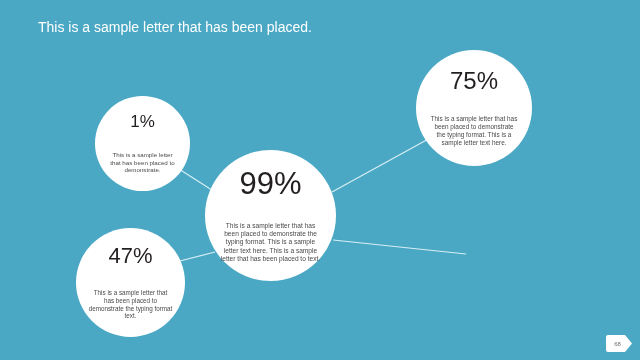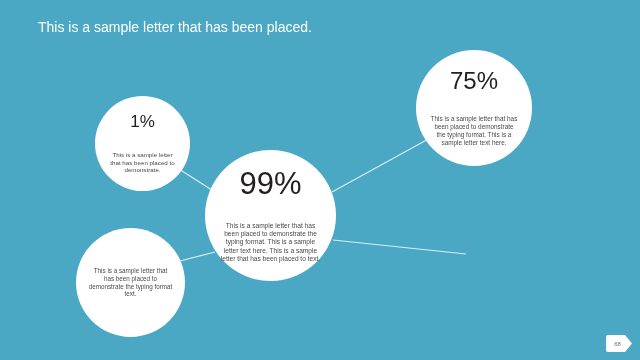--- a/index.html
+++ b/index.html
@@ -168,20 +168,21 @@
     <div class="pct">75%</div>
     <div class="desc">This is a sample letter that has been placed to demonstrate the typing format. This is a sample letter text here.</div>
   </div>
 
   <div class="bubble" id="bubble-center">
     <div class="pct">99%</div>
     <div class="desc">This is a sample letter that has been placed to demonstrate the typing format. This is a sample letter text here. This is a sample letter that has been placed to text.</div>
   </div>
 
   <div class="bubble" id="bubble-47">
+    <div class="pct">47%</div>
     <div class="desc">This is a sample letter that has been placed to demonstrate the typing format text.</div>
   </div>
 
 
   <div id="page-badge">
     <svg class="tag" viewBox="0 0 26 17" xmlns="http://www.w3.org/2000/svg">
       <path d="M2,0 H19 L26,8.5 L19,17 H2 A2,2 0 0 1 0,15 V2 A2,2 0 0 1 2,0 Z" fill="#ffffff"></path>
     </svg>
     <span class="num">68</span>
   </div>

